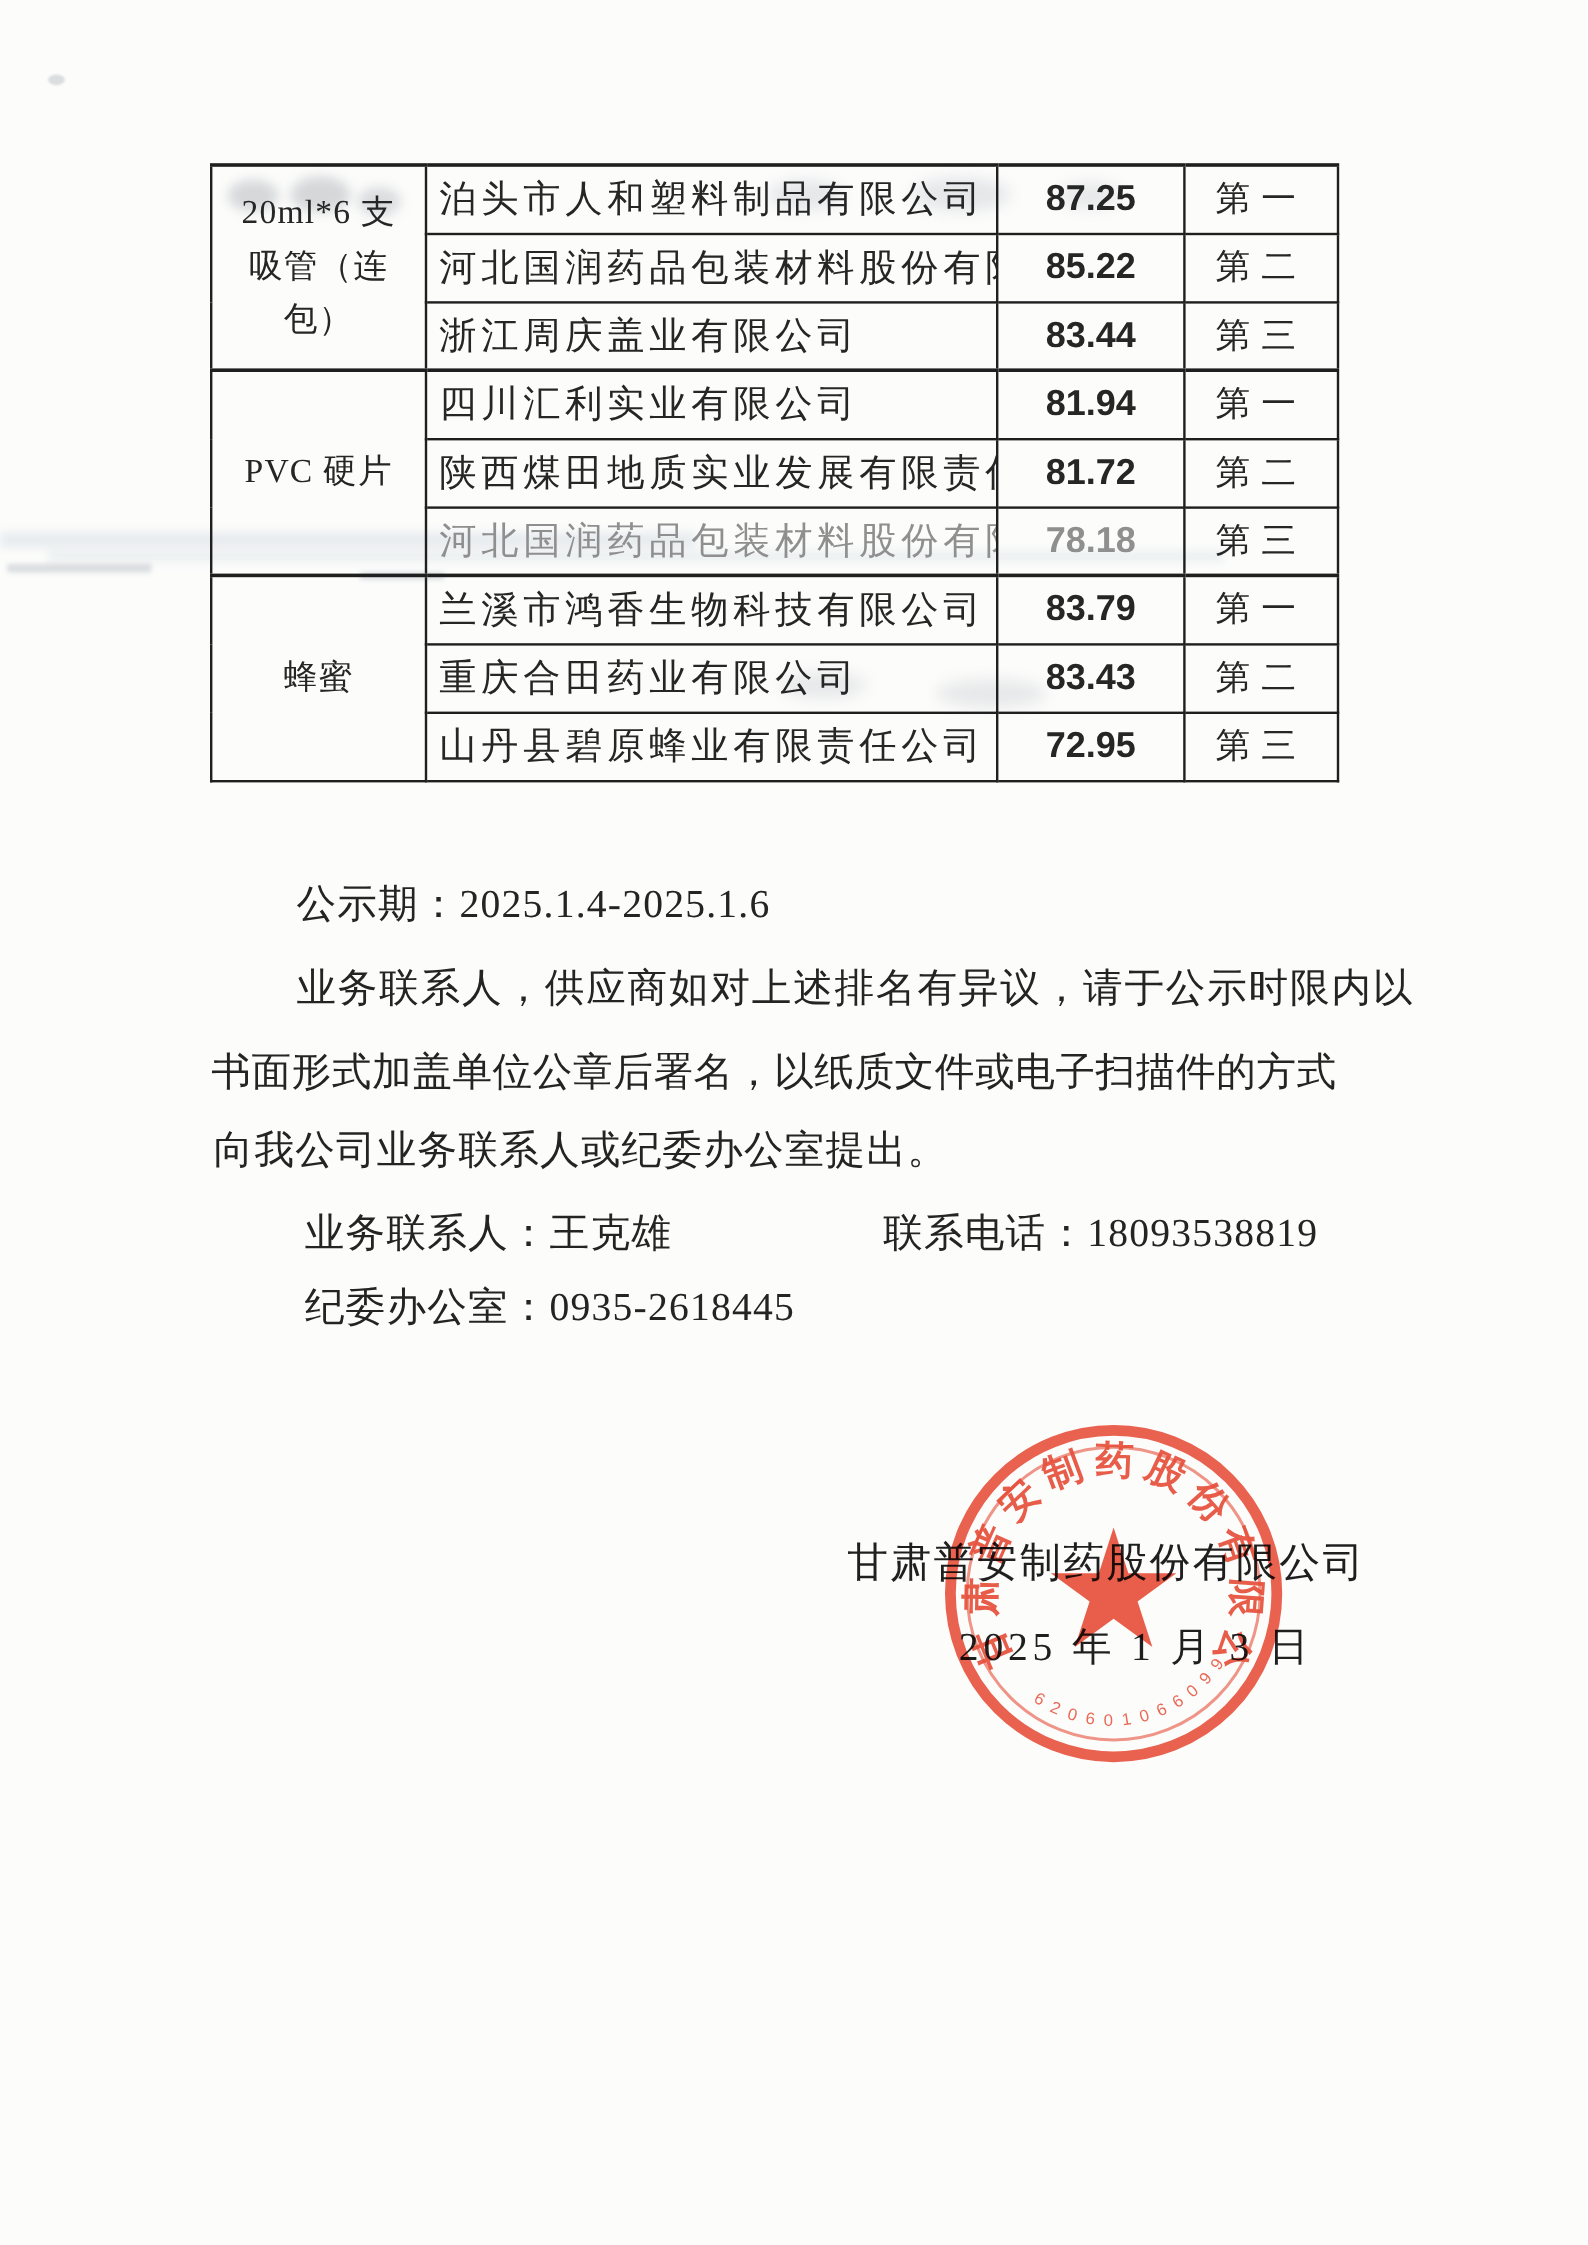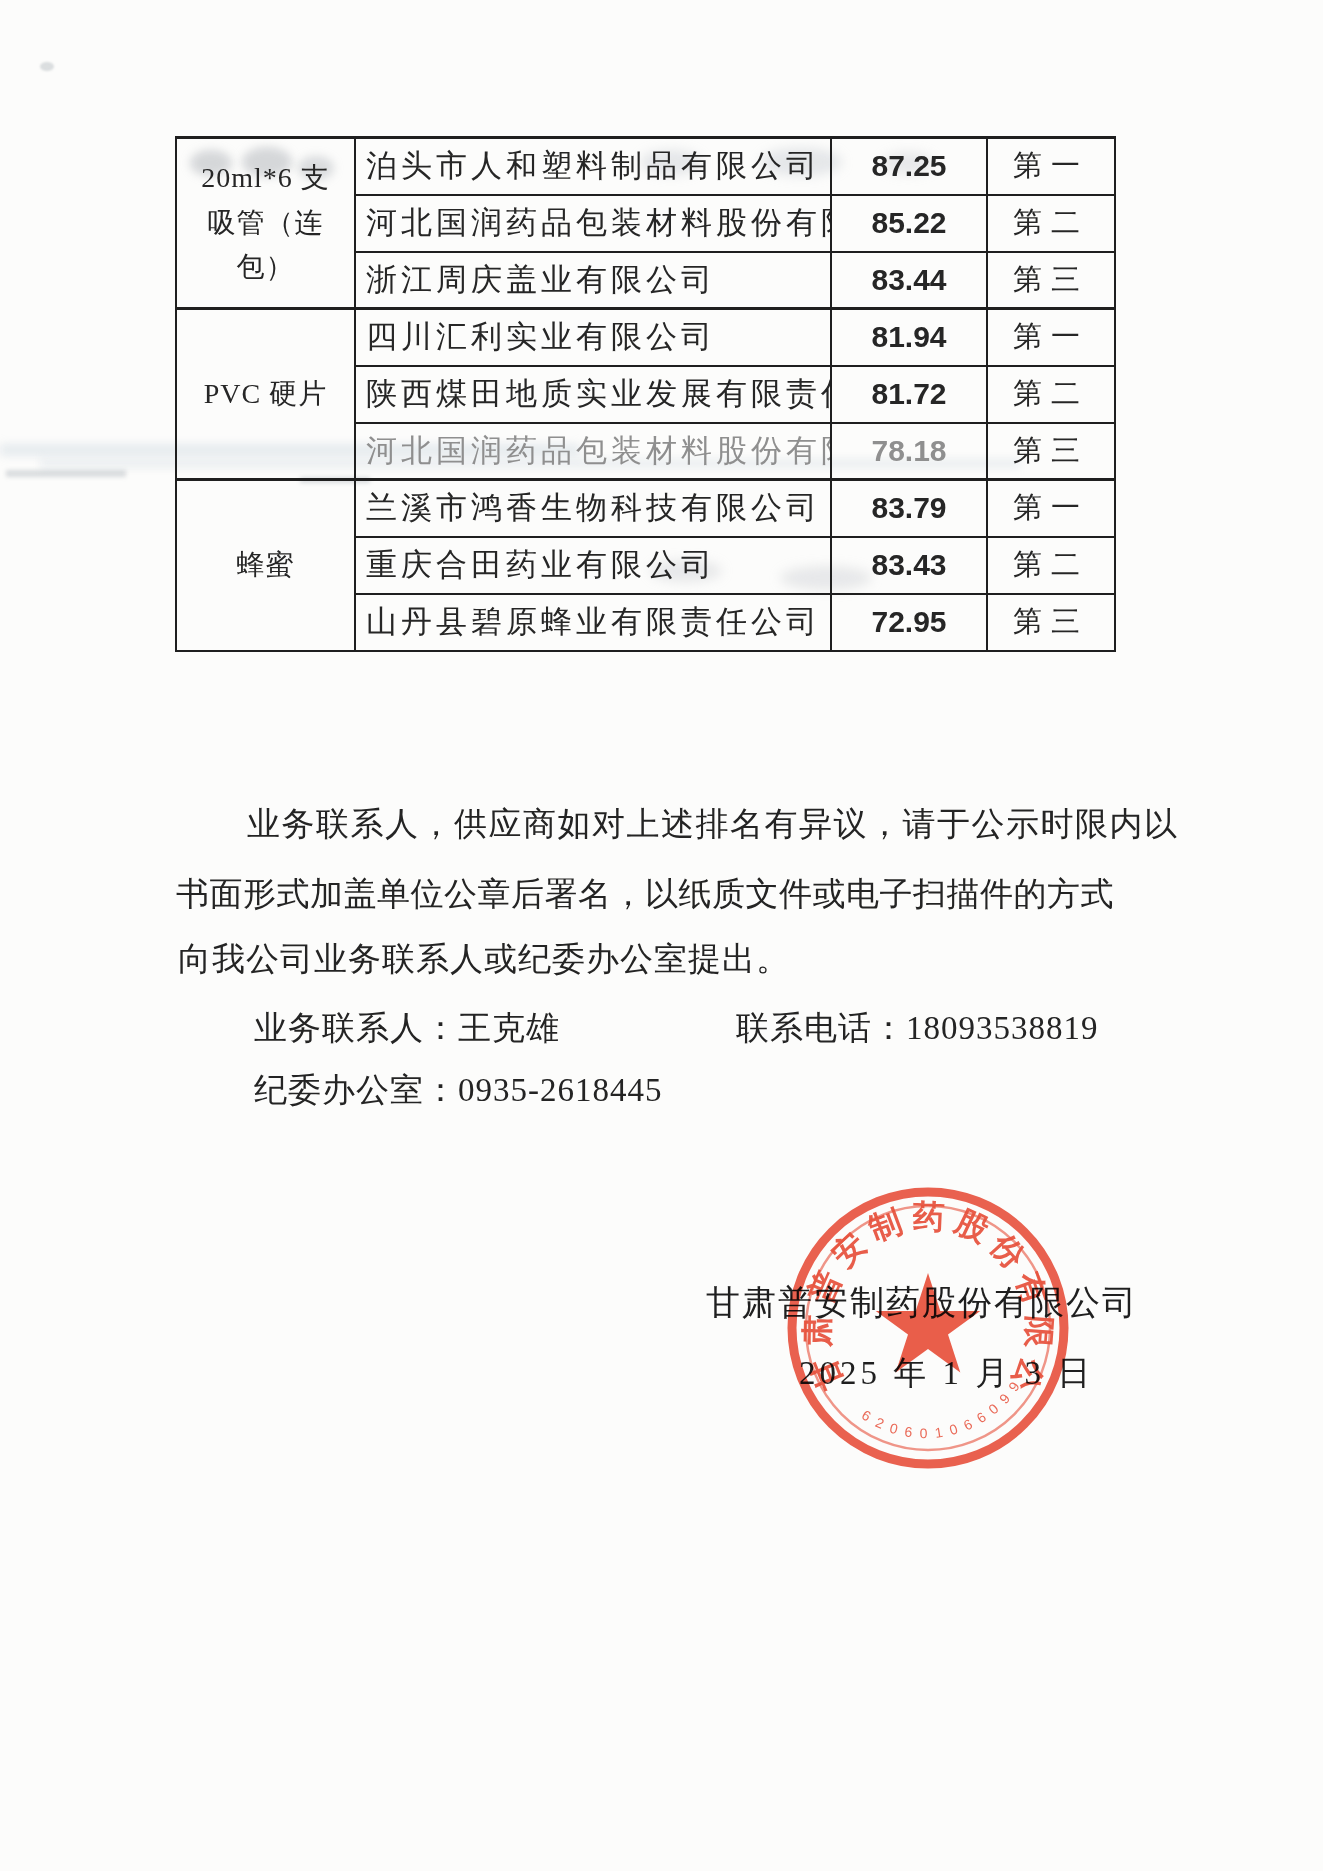--- a/index.html
+++ b/index.html
@@ -142,20 +142,21 @@
       <td class="rank-cell">第二</td>
     </tr>
     <tr>
       <td class="company-cell">山丹县碧原蜂业有限责任公司</td>
       <td class="score-cell">72.95</td>
       <td class="rank-cell">第三</td>
     </tr>
   </tbody>
     </table>
 
+  <div class="line" style="left:247px;top:736px;">公示期：2025.1.4-2025.1.6</div>
   <div class="line" style="left:247px;top:806px;letter-spacing:1.5px;">业务联系人，供应商如对上述排名有异议，请于公示时限内以</div>
   <div class="line" style="left:176px;top:876px;letter-spacing:0.5px;">书面形式加盖单位公章后署名，以纸质文件或电子扫描件的方式</div>
   <div class="line" style="left:178px;top:941px;">向我公司业务联系人或纪委办公室提出。</div>
   <div class="line" style="left:254px;top:1010px;text-align:center;">业务联系人：王克雄</div>
   <div class="line" style="left:736px;top:1010px;">联系电话：18093538819</div>
   <div class="line" style="left:254px;top:1072px;">纪委办公室：0935-2618445</div>
 
   <div class="line sig" style="left:706px;top:1283px;">甘肃普安制药股份有限公司</div>
   <div class="line date" style="left:799px;top:1355px;">2025 年 1 月 3 日</div>
 

